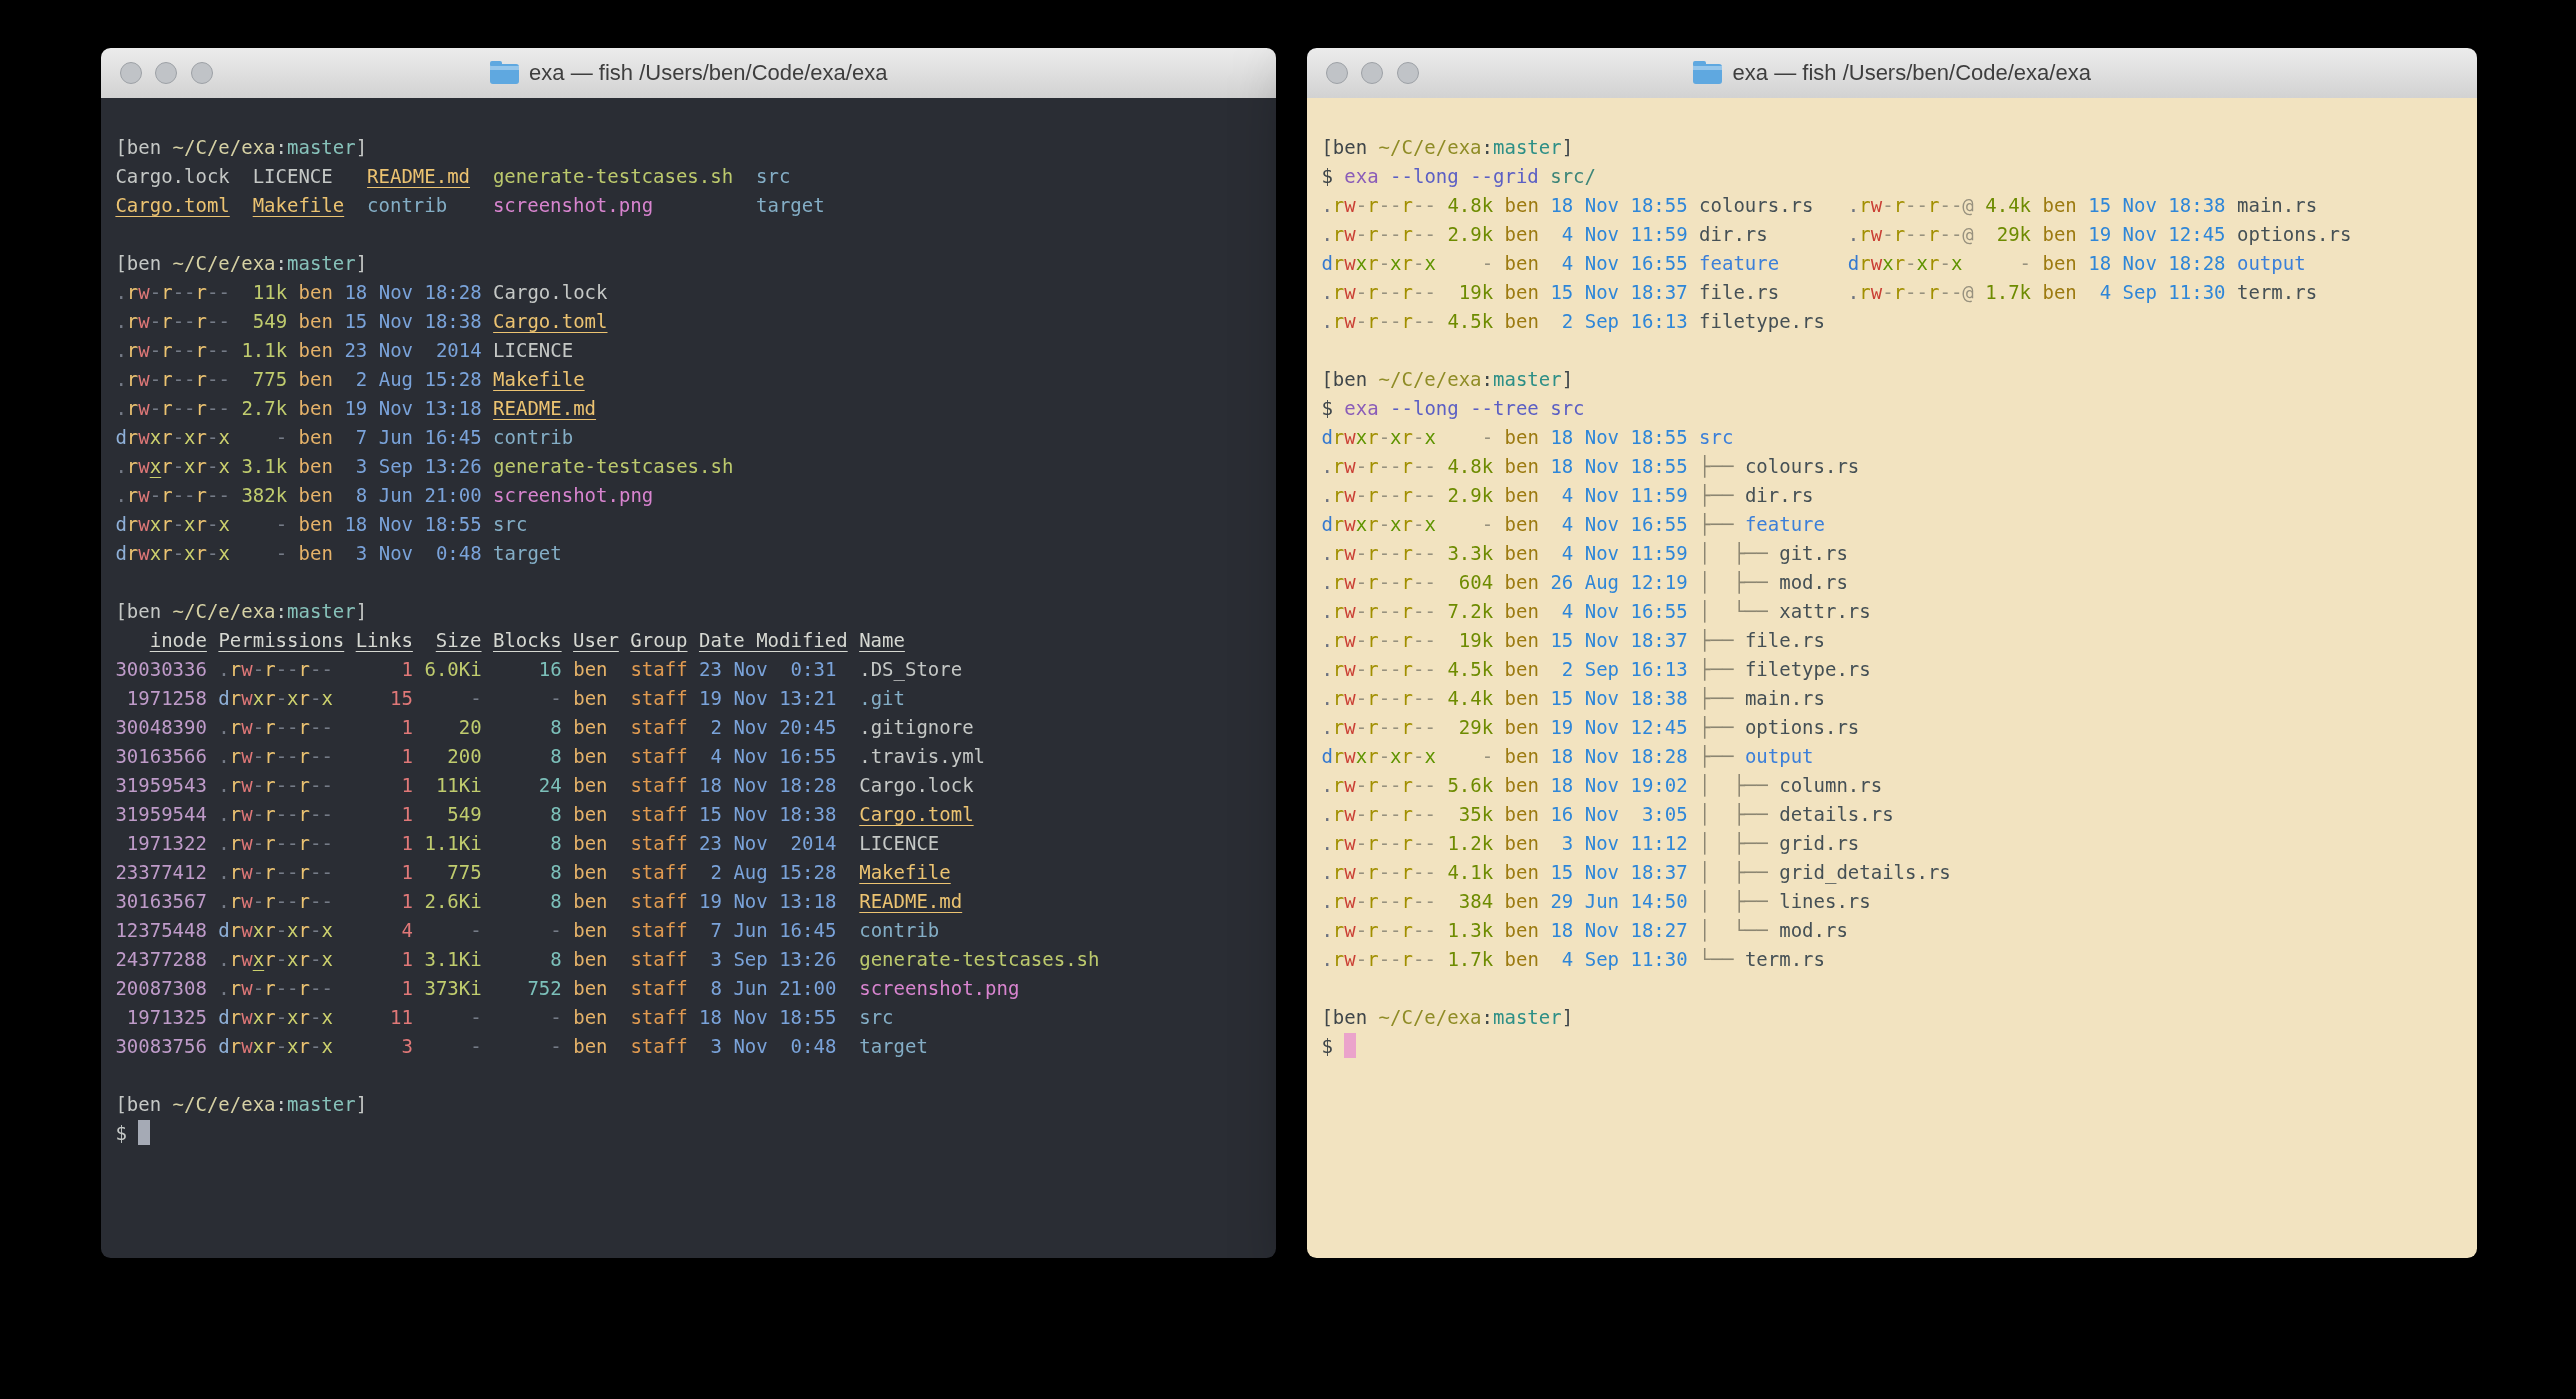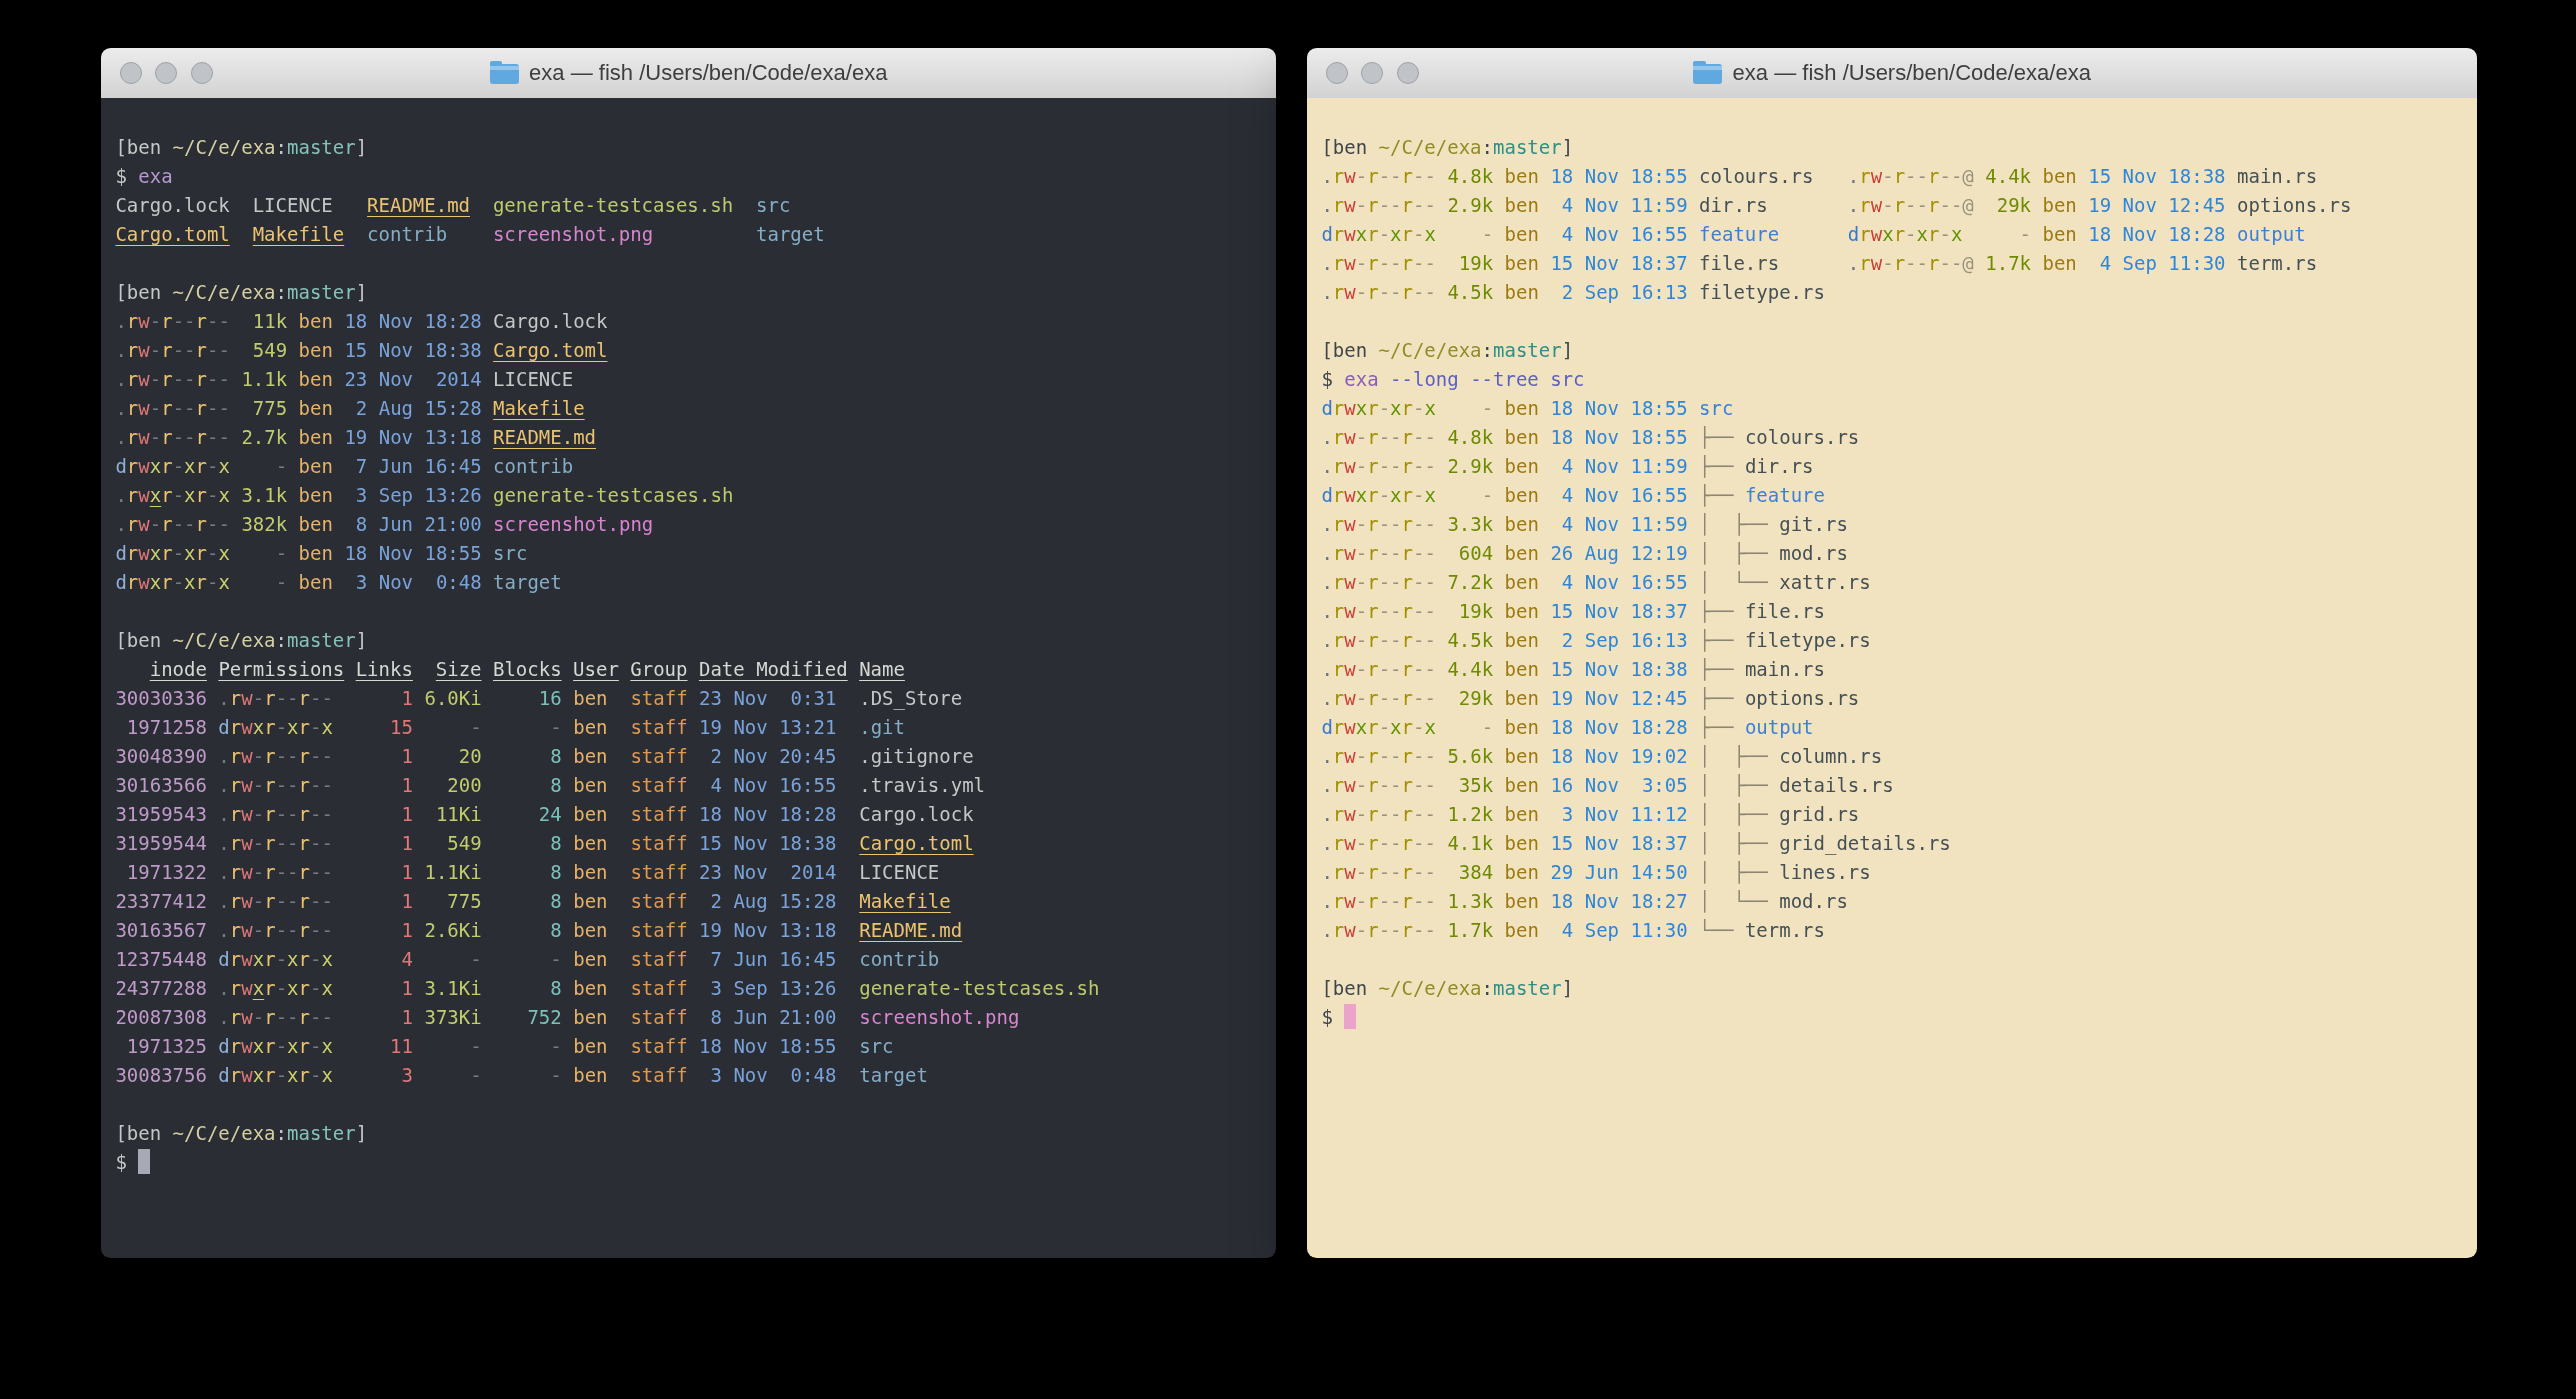--- a/index.html
+++ b/index.html
@@ -35,21 +35,20 @@
         <span class="light"></span>
         <span class="light"></span>
       </div>
       <div class="titlewrap">
         <span class="folder"></span>
         <span>exa — fish  /Users/ben/Code/exa/exa</span>
       </div>
     </header>
     <div class="screen" style="background: rgb(42, 45, 52); color: rgb(197, 200, 198);">
         <div class="tl"><span style="color: rgb(197, 200, 198);">[ben </span><span style="color: rgb(214, 209, 164);">~/C/e/exa</span><span style="color: rgb(197, 200, 198);">:</span><span style="color: rgb(135, 194, 186);">master</span><span style="color: rgb(197, 200, 198);">]</span></div>
-        <div class="tl"><span style="color: rgb(197, 200, 198);">$ </span><span style="color: rgb(183, 154, 209);">exa</span></div>
         <div class="tl"><span style="color: rgb(197, 200, 198);">Cargo.lock  LICENCE   </span><span style="color: rgb(236, 195, 113); text-decoration: underline;">README.md</span><span style="color: rgb(197, 200, 198);">  </span><span style="color: rgb(188, 201, 109);">generate-testcases.sh</span><span style="color: rgb(197, 200, 198);">  </span><span style="color: rgb(132, 174, 198);">src</span></div>
         <div class="tl"><span style="color: rgb(236, 195, 113); text-decoration: underline;">Cargo.toml</span><span style="color: rgb(197, 200, 198);">  </span><span style="color: rgb(236, 195, 113); text-decoration: underline;">Makefile</span><span style="color: rgb(197, 200, 198);">  </span><span style="color: rgb(132, 174, 198);">contrib</span><span style="color: rgb(197, 200, 198);">    </span><span style="color: rgb(216, 132, 207);">screenshot.png</span><span style="color: rgb(197, 200, 198);">         </span><span style="color: rgb(132, 174, 198);">target</span></div>
         <div class="tl"> </div>
         <div class="tl"><span style="color: rgb(197, 200, 198);">[ben </span><span style="color: rgb(214, 209, 164);">~/C/e/exa</span><span style="color: rgb(197, 200, 198);">:</span><span style="color: rgb(135, 194, 186);">master</span><span style="color: rgb(197, 200, 198);">]</span></div>
         <div class="tl"><span style="color: rgb(117, 123, 135);">.</span><span style="color: rgb(236, 195, 113);">r</span><span style="color: rgb(224, 120, 120);">w</span><span style="color: rgb(117, 123, 135);">-</span><span style="color: rgb(236, 195, 113);">r</span><span style="color: rgb(117, 123, 135);">-</span><span style="color: rgb(117, 123, 135);">-</span><span style="color: rgb(236, 195, 113);">r</span><span style="color: rgb(117, 123, 135);">-</span><span style="color: rgb(117, 123, 135);">-</span><span style="color: rgb(197, 200, 198);"> </span><span style="color: rgb(192, 204, 110);"> 11k</span><span style="color: rgb(197, 200, 198);"> </span><span style="color: rgb(229, 178, 105);">ben</span><span style="color: rgb(197, 200, 198);"> </span><span style="color: rgb(122, 163, 218);">18 Nov 18:28</span><span style="color: rgb(197, 200, 198);"> </span><span style="color: rgb(197, 200, 198);">Cargo.lock</span></div>
         <div class="tl"><span style="color: rgb(117, 123, 135);">.</span><span style="color: rgb(236, 195, 113);">r</span><span style="color: rgb(224, 120, 120);">w</span><span style="color: rgb(117, 123, 135);">-</span><span style="color: rgb(236, 195, 113);">r</span><span style="color: rgb(117, 123, 135);">-</span><span style="color: rgb(117, 123, 135);">-</span><span style="color: rgb(236, 195, 113);">r</span><span style="color: rgb(117, 123, 135);">-</span><span style="color: rgb(117, 123, 135);">-</span><span style="color: rgb(197, 200, 198);"> </span><span style="color: rgb(192, 204, 110);"> 549</span><span style="color: rgb(197, 200, 198);"> </span><span style="color: rgb(229, 178, 105);">ben</span><span style="color: rgb(197, 200, 198);"> </span><span style="color: rgb(122, 163, 218);">15 Nov 18:38</span><span style="color: rgb(197, 200, 198);"> </span><span style="color: rgb(236, 195, 113); text-decoration: underline;">Cargo.toml</span></div>
         <div class="tl"><span style="color: rgb(117, 123, 135);">.</span><span style="color: rgb(236, 195, 113);">r</span><span style="color: rgb(224, 120, 120);">w</span><span style="color: rgb(117, 123, 135);">-</span><span style="color: rgb(236, 195, 113);">r</span><span style="color: rgb(117, 123, 135);">-</span><span style="color: rgb(117, 123, 135);">-</span><span style="color: rgb(236, 195, 113);">r</span><span style="color: rgb(117, 123, 135);">-</span><span style="color: rgb(117, 123, 135);">-</span><span style="color: rgb(197, 200, 198);"> </span><span style="color: rgb(192, 204, 110);">1.1k</span><span style="color: rgb(197, 200, 198);"> </span><span style="color: rgb(229, 178, 105);">ben</span><span style="color: rgb(197, 200, 198);"> </span><span style="color: rgb(122, 163, 218);">23 Nov  2014</span><span style="color: rgb(197, 200, 198);"> </span><span style="color: rgb(197, 200, 198);">LICENCE</span></div>
         <div class="tl"><span style="color: rgb(117, 123, 135);">.</span><span style="color: rgb(236, 195, 113);">r</span><span style="color: rgb(224, 120, 120);">w</span><span style="color: rgb(117, 123, 135);">-</span><span style="color: rgb(236, 195, 113);">r</span><span style="color: rgb(117, 123, 135);">-</span><span style="color: rgb(117, 123, 135);">-</span><span style="color: rgb(236, 195, 113);">r</span><span style="color: rgb(117, 123, 135);">-</span><span style="color: rgb(117, 123, 135);">-</span><span style="color: rgb(197, 200, 198);"> </span><span style="color: rgb(192, 204, 110);"> 775</span><span style="color: rgb(197, 200, 198);"> </span><span style="color: rgb(229, 178, 105);">ben</span><span style="color: rgb(197, 200, 198);"> </span><span style="color: rgb(122, 163, 218);"> 2 Aug 15:28</span><span style="color: rgb(197, 200, 198);"> </span><span style="color: rgb(236, 195, 113); text-decoration: underline;">Makefile</span></div>
         <div class="tl"><span style="color: rgb(117, 123, 135);">.</span><span style="color: rgb(236, 195, 113);">r</span><span style="color: rgb(224, 120, 120);">w</span><span style="color: rgb(117, 123, 135);">-</span><span style="color: rgb(236, 195, 113);">r</span><span style="color: rgb(117, 123, 135);">-</span><span style="color: rgb(117, 123, 135);">-</span><span style="color: rgb(236, 195, 113);">r</span><span style="color: rgb(117, 123, 135);">-</span><span style="color: rgb(117, 123, 135);">-</span><span style="color: rgb(197, 200, 198);"> </span><span style="color: rgb(192, 204, 110);">2.7k</span><span style="color: rgb(197, 200, 198);"> </span><span style="color: rgb(229, 178, 105);">ben</span><span style="color: rgb(197, 200, 198);"> </span><span style="color: rgb(122, 163, 218);">19 Nov 13:18</span><span style="color: rgb(197, 200, 198);"> </span><span style="color: rgb(236, 195, 113); text-decoration: underline;">README.md</span></div>
         <div class="tl"><span style="color: rgb(143, 176, 216);">d</span><span style="color: rgb(236, 195, 113);">r</span><span style="color: rgb(224, 120, 120);">w</span><span style="color: rgb(205, 209, 110);">x</span><span style="color: rgb(236, 195, 113);">r</span><span style="color: rgb(117, 123, 135);">-</span><span style="color: rgb(205, 209, 110);">x</span><span style="color: rgb(236, 195, 113);">r</span><span style="color: rgb(117, 123, 135);">-</span><span style="color: rgb(205, 209, 110);">x</span><span style="color: rgb(197, 200, 198);"> </span><span style="color: rgb(117, 123, 135);">   -</span><span style="color: rgb(197, 200, 198);"> </span><span style="color: rgb(229, 178, 105);">ben</span><span style="color: rgb(197, 200, 198);"> </span><span style="color: rgb(122, 163, 218);"> 7 Jun 16:45</span><span style="color: rgb(197, 200, 198);"> </span><span style="color: rgb(132, 174, 198);">contrib</span></div>
@@ -87,20 +86,21 @@
         <span class="light"></span>
         <span class="light"></span>
       </div>
       <div class="titlewrap">
         <span class="folder"></span>
         <span>exa — fish  /Users/ben/Code/exa/exa</span>
       </div>
     </header>
     <div class="screen" style="background: rgb(242, 227, 192); color: rgb(69, 80, 85);">
         <div class="tl"><span style="color: rgb(63, 70, 74);">[ben </span><span style="color: rgb(143, 140, 38);">~/C/e/exa</span><span style="color: rgb(63, 70, 74);">:</span><span style="color: rgb(45, 143, 134);">master</span><span style="color: rgb(63, 70, 74);">]</span></div>
+        <div class="tl"><span style="color: rgb(63, 70, 74);">$ </span><span style="color: rgb(138, 92, 184);">exa</span><span style="color: rgb(69, 80, 85);"> </span><span style="color: rgb(91, 95, 196);">--long --grid</span><span style="color: rgb(69, 80, 85);"> </span><span style="color: rgb(61, 133, 120);">src/</span></div>
         <div class="tl"><span style="color: rgb(107, 114, 128);">.</span><span style="color: rgb(161, 143, 0);">r</span><span style="color: rgb(202, 63, 52);">w</span><span style="color: rgb(151, 145, 126);">-</span><span style="color: rgb(161, 143, 0);">r</span><span style="color: rgb(151, 145, 126);">-</span><span style="color: rgb(151, 145, 126);">-</span><span style="color: rgb(161, 143, 0);">r</span><span style="color: rgb(151, 145, 126);">-</span><span style="color: rgb(151, 145, 126);">-</span><span style="color: rgb(69, 80, 85);"> </span><span style="color: rgb(109, 139, 0);">4.8k</span><span style="color: rgb(69, 80, 85);"> </span><span style="color: rgb(156, 122, 16);">ben</span><span style="color: rgb(69, 80, 85);"> </span><span style="color: rgb(46, 134, 216);">18 Nov 18:55</span><span style="color: rgb(69, 80, 85);"> </span><span style="color: rgb(69, 80, 85);">colours.rs</span><span style="color: rgb(69, 80, 85);">   </span><span style="color: rgb(107, 114, 128);">.</span><span style="color: rgb(161, 143, 0);">r</span><span style="color: rgb(202, 63, 52);">w</span><span style="color: rgb(151, 145, 126);">-</span><span style="color: rgb(161, 143, 0);">r</span><span style="color: rgb(151, 145, 126);">-</span><span style="color: rgb(151, 145, 126);">-</span><span style="color: rgb(161, 143, 0);">r</span><span style="color: rgb(151, 145, 126);">-</span><span style="color: rgb(151, 145, 126);">-</span><span style="color: rgb(151, 145, 126);">@</span><span style="color: rgb(69, 80, 85);"> </span><span style="color: rgb(109, 139, 0);">4.4k</span><span style="color: rgb(69, 80, 85);"> </span><span style="color: rgb(156, 122, 16);">ben</span><span style="color: rgb(69, 80, 85);"> </span><span style="color: rgb(46, 134, 216);">15 Nov 18:38</span><span style="color: rgb(69, 80, 85);"> </span><span style="color: rgb(69, 80, 85);">main.rs</span></div>
         <div class="tl"><span style="color: rgb(107, 114, 128);">.</span><span style="color: rgb(161, 143, 0);">r</span><span style="color: rgb(202, 63, 52);">w</span><span style="color: rgb(151, 145, 126);">-</span><span style="color: rgb(161, 143, 0);">r</span><span style="color: rgb(151, 145, 126);">-</span><span style="color: rgb(151, 145, 126);">-</span><span style="color: rgb(161, 143, 0);">r</span><span style="color: rgb(151, 145, 126);">-</span><span style="color: rgb(151, 145, 126);">-</span><span style="color: rgb(69, 80, 85);"> </span><span style="color: rgb(109, 139, 0);">2.9k</span><span style="color: rgb(69, 80, 85);"> </span><span style="color: rgb(156, 122, 16);">ben</span><span style="color: rgb(69, 80, 85);"> </span><span style="color: rgb(46, 134, 216);"> 4 Nov 11:59</span><span style="color: rgb(69, 80, 85);"> </span><span style="color: rgb(69, 80, 85);">dir.rs</span><span style="color: rgb(69, 80, 85);">       </span><span style="color: rgb(107, 114, 128);">.</span><span style="color: rgb(161, 143, 0);">r</span><span style="color: rgb(202, 63, 52);">w</span><span style="color: rgb(151, 145, 126);">-</span><span style="color: rgb(161, 143, 0);">r</span><span style="color: rgb(151, 145, 126);">-</span><span style="color: rgb(151, 145, 126);">-</span><span style="color: rgb(161, 143, 0);">r</span><span style="color: rgb(151, 145, 126);">-</span><span style="color: rgb(151, 145, 126);">-</span><span style="color: rgb(151, 145, 126);">@</span><span style="color: rgb(69, 80, 85);"> </span><span style="color: rgb(109, 139, 0);"> 29k</span><span style="color: rgb(69, 80, 85);"> </span><span style="color: rgb(156, 122, 16);">ben</span><span style="color: rgb(69, 80, 85);"> </span><span style="color: rgb(46, 134, 216);">19 Nov 12:45</span><span style="color: rgb(69, 80, 85);"> </span><span style="color: rgb(69, 80, 85);">options.rs</span></div>
         <div class="tl"><span style="color: rgb(53, 121, 207);">d</span><span style="color: rgb(161, 143, 0);">r</span><span style="color: rgb(202, 63, 52);">w</span><span style="color: rgb(95, 148, 0);">x</span><span style="color: rgb(161, 143, 0);">r</span><span style="color: rgb(151, 145, 126);">-</span><span style="color: rgb(95, 148, 0);">x</span><span style="color: rgb(161, 143, 0);">r</span><span style="color: rgb(151, 145, 126);">-</span><span style="color: rgb(95, 148, 0);">x</span><span style="color: rgb(69, 80, 85);"> </span><span style="color: rgb(151, 145, 126);">   -</span><span style="color: rgb(69, 80, 85);"> </span><span style="color: rgb(156, 122, 16);">ben</span><span style="color: rgb(69, 80, 85);"> </span><span style="color: rgb(46, 134, 216);"> 4 Nov 16:55</span><span style="color: rgb(69, 80, 85);"> </span><span style="color: rgb(59, 127, 217);">feature</span><span style="color: rgb(69, 80, 85);">      </span><span style="color: rgb(53, 121, 207);">d</span><span style="color: rgb(161, 143, 0);">r</span><span style="color: rgb(202, 63, 52);">w</span><span style="color: rgb(95, 148, 0);">x</span><span style="color: rgb(161, 143, 0);">r</span><span style="color: rgb(151, 145, 126);">-</span><span style="color: rgb(95, 148, 0);">x</span><span style="color: rgb(161, 143, 0);">r</span><span style="color: rgb(151, 145, 126);">-</span><span style="color: rgb(95, 148, 0);">x</span><span style="color: rgb(69, 80, 85);">  </span><span style="color: rgb(151, 145, 126);">   -</span><span style="color: rgb(69, 80, 85);"> </span><span style="color: rgb(156, 122, 16);">ben</span><span style="color: rgb(69, 80, 85);"> </span><span style="color: rgb(46, 134, 216);">18 Nov 18:28</span><span style="color: rgb(69, 80, 85);"> </span><span style="color: rgb(59, 127, 217);">output</span></div>
         <div class="tl"><span style="color: rgb(107, 114, 128);">.</span><span style="color: rgb(161, 143, 0);">r</span><span style="color: rgb(202, 63, 52);">w</span><span style="color: rgb(151, 145, 126);">-</span><span style="color: rgb(161, 143, 0);">r</span><span style="color: rgb(151, 145, 126);">-</span><span style="color: rgb(151, 145, 126);">-</span><span style="color: rgb(161, 143, 0);">r</span><span style="color: rgb(151, 145, 126);">-</span><span style="color: rgb(151, 145, 126);">-</span><span style="color: rgb(69, 80, 85);"> </span><span style="color: rgb(109, 139, 0);"> 19k</span><span style="color: rgb(69, 80, 85);"> </span><span style="color: rgb(156, 122, 16);">ben</span><span style="color: rgb(69, 80, 85);"> </span><span style="color: rgb(46, 134, 216);">15 Nov 18:37</span><span style="color: rgb(69, 80, 85);"> </span><span style="color: rgb(69, 80, 85);">file.rs</span><span style="color: rgb(69, 80, 85);">      </span><span style="color: rgb(107, 114, 128);">.</span><span style="color: rgb(161, 143, 0);">r</span><span style="color: rgb(202, 63, 52);">w</span><span style="color: rgb(151, 145, 126);">-</span><span style="color: rgb(161, 143, 0);">r</span><span style="color: rgb(151, 145, 126);">-</span><span style="color: rgb(151, 145, 126);">-</span><span style="color: rgb(161, 143, 0);">r</span><span style="color: rgb(151, 145, 126);">-</span><span style="color: rgb(151, 145, 126);">-</span><span style="color: rgb(151, 145, 126);">@</span><span style="color: rgb(69, 80, 85);"> </span><span style="color: rgb(109, 139, 0);">1.7k</span><span style="color: rgb(69, 80, 85);"> </span><span style="color: rgb(156, 122, 16);">ben</span><span style="color: rgb(69, 80, 85);"> </span><span style="color: rgb(46, 134, 216);"> 4 Sep 11:30</span><span style="color: rgb(69, 80, 85);"> </span><span style="color: rgb(69, 80, 85);">term.rs</span></div>
         <div class="tl"><span style="color: rgb(107, 114, 128);">.</span><span style="color: rgb(161, 143, 0);">r</span><span style="color: rgb(202, 63, 52);">w</span><span style="color: rgb(151, 145, 126);">-</span><span style="color: rgb(161, 143, 0);">r</span><span style="color: rgb(151, 145, 126);">-</span><span style="color: rgb(151, 145, 126);">-</span><span style="color: rgb(161, 143, 0);">r</span><span style="color: rgb(151, 145, 126);">-</span><span style="color: rgb(151, 145, 126);">-</span><span style="color: rgb(69, 80, 85);"> </span><span style="color: rgb(109, 139, 0);">4.5k</span><span style="color: rgb(69, 80, 85);"> </span><span style="color: rgb(156, 122, 16);">ben</span><span style="color: rgb(69, 80, 85);"> </span><span style="color: rgb(46, 134, 216);"> 2 Sep 16:13</span><span style="color: rgb(69, 80, 85);"> </span><span style="color: rgb(69, 80, 85);">filetype.rs</span></div>
         <div class="tl"> </div>
         <div class="tl"><span style="color: rgb(63, 70, 74);">[ben </span><span style="color: rgb(143, 140, 38);">~/C/e/exa</span><span style="color: rgb(63, 70, 74);">:</span><span style="color: rgb(45, 143, 134);">master</span><span style="color: rgb(63, 70, 74);">]</span></div>
         <div class="tl"><span style="color: rgb(63, 70, 74);">$ </span><span style="color: rgb(138, 92, 184);">exa</span><span style="color: rgb(69, 80, 85);"> </span><span style="color: rgb(91, 95, 196);">--long --tree</span><span style="color: rgb(69, 80, 85);"> </span><span style="color: rgb(91, 95, 196);">src</span></div>
         <div class="tl"><span style="color: rgb(53, 121, 207);">d</span><span style="color: rgb(161, 143, 0);">r</span><span style="color: rgb(202, 63, 52);">w</span><span style="color: rgb(95, 148, 0);">x</span><span style="color: rgb(161, 143, 0);">r</span><span style="color: rgb(151, 145, 126);">-</span><span style="color: rgb(95, 148, 0);">x</span><span style="color: rgb(161, 143, 0);">r</span><span style="color: rgb(151, 145, 126);">-</span><span style="color: rgb(95, 148, 0);">x</span><span style="color: rgb(69, 80, 85);"> </span><span style="color: rgb(151, 145, 126);">   -</span><span style="color: rgb(69, 80, 85);"> </span><span style="color: rgb(156, 122, 16);">ben</span><span style="color: rgb(69, 80, 85);"> </span><span style="color: rgb(46, 134, 216);">18 Nov 18:55</span><span style="color: rgb(69, 80, 85);"> </span><span style="color: rgb(59, 127, 217);">src</span></div>
         <div class="tl"><span style="color: rgb(107, 114, 128);">.</span><span style="color: rgb(161, 143, 0);">r</span><span style="color: rgb(202, 63, 52);">w</span><span style="color: rgb(151, 145, 126);">-</span><span style="color: rgb(161, 143, 0);">r</span><span style="color: rgb(151, 145, 126);">-</span><span style="color: rgb(151, 145, 126);">-</span><span style="color: rgb(161, 143, 0);">r</span><span style="color: rgb(151, 145, 126);">-</span><span style="color: rgb(151, 145, 126);">-</span><span style="color: rgb(69, 80, 85);"> </span><span style="color: rgb(109, 139, 0);">4.8k</span><span style="color: rgb(69, 80, 85);"> </span><span style="color: rgb(156, 122, 16);">ben</span><span style="color: rgb(69, 80, 85);"> </span><span style="color: rgb(46, 134, 216);">18 Nov 18:55</span><span style="color: rgb(69, 80, 85);"> </span><span style="color: rgb(140, 134, 114);">├── </span><span style="color: rgb(69, 80, 85);">colours.rs</span></div>

